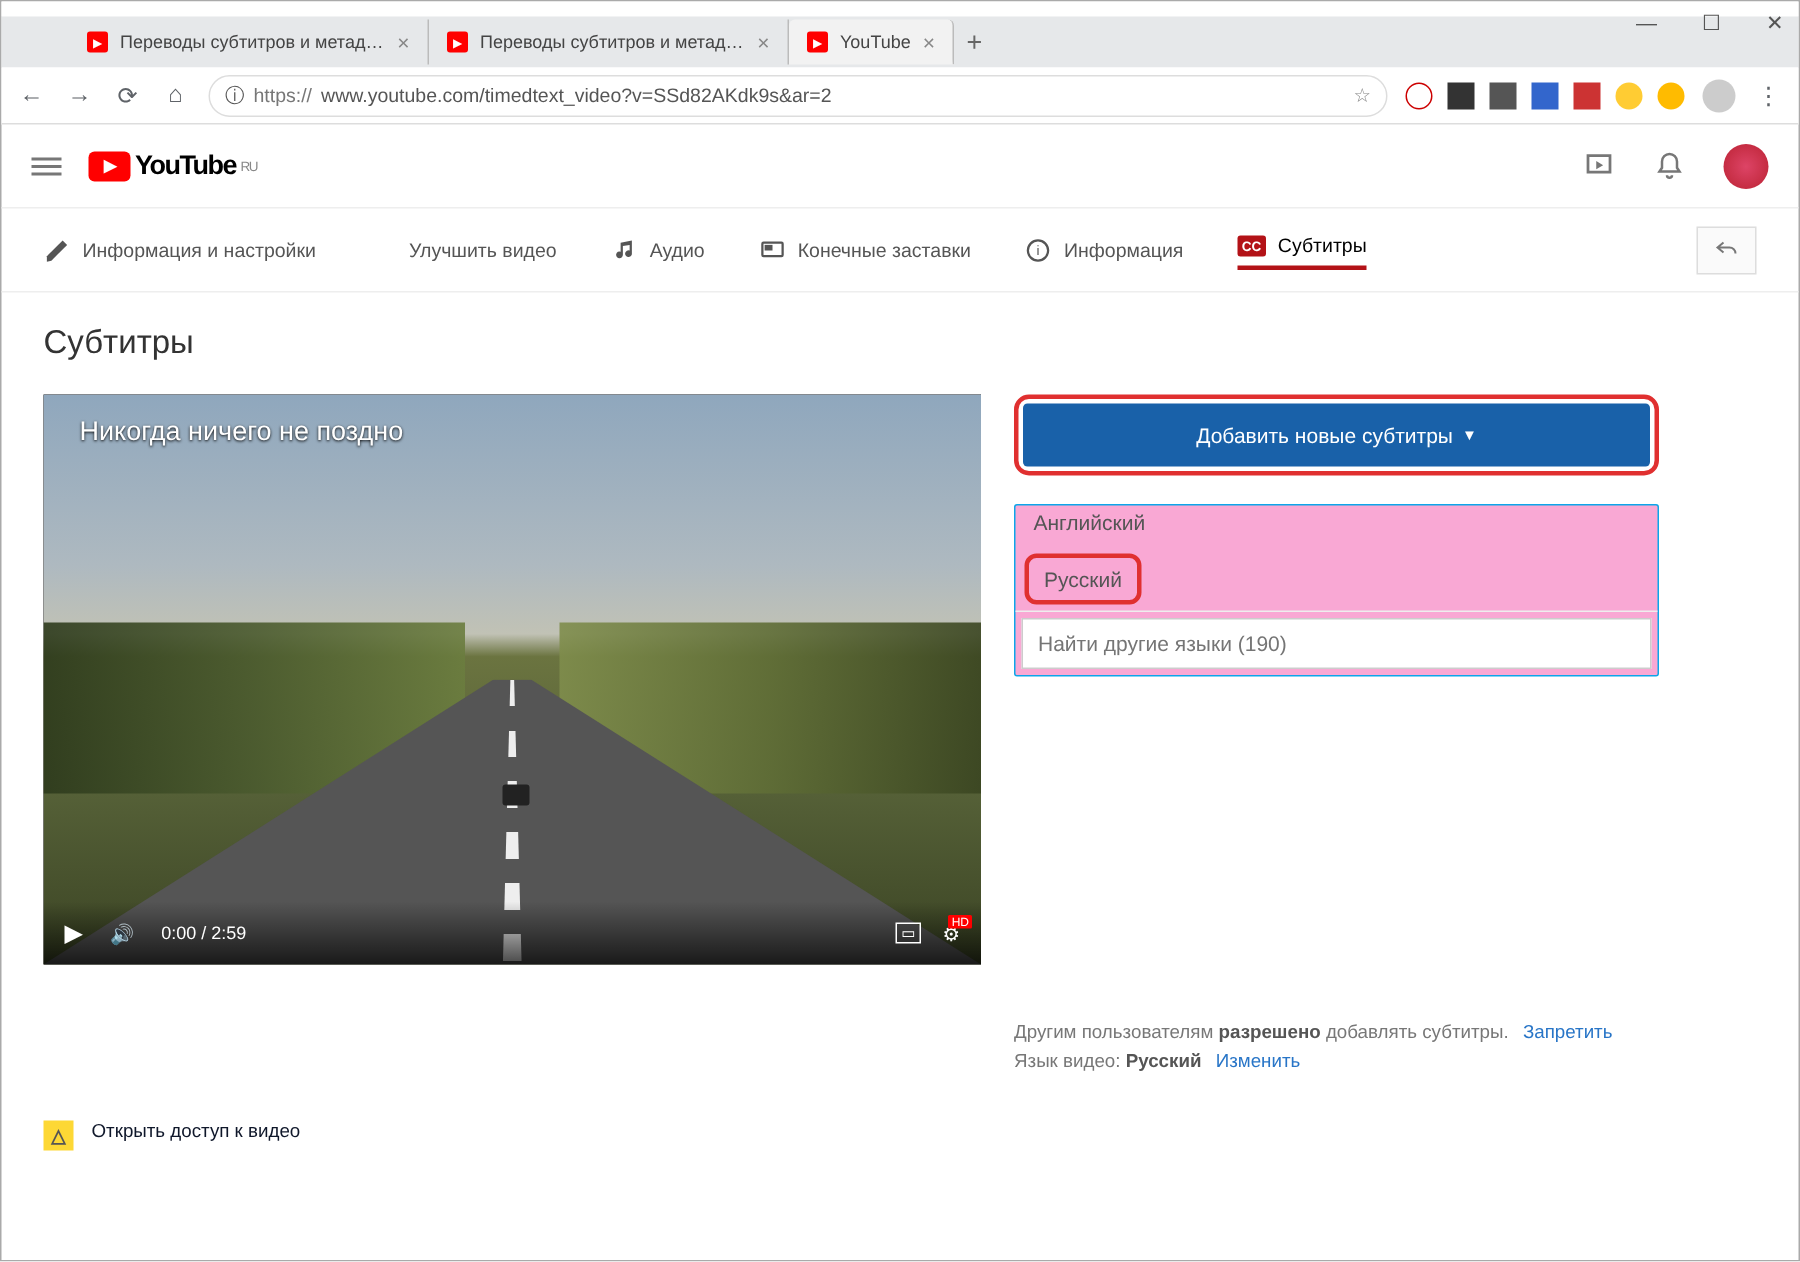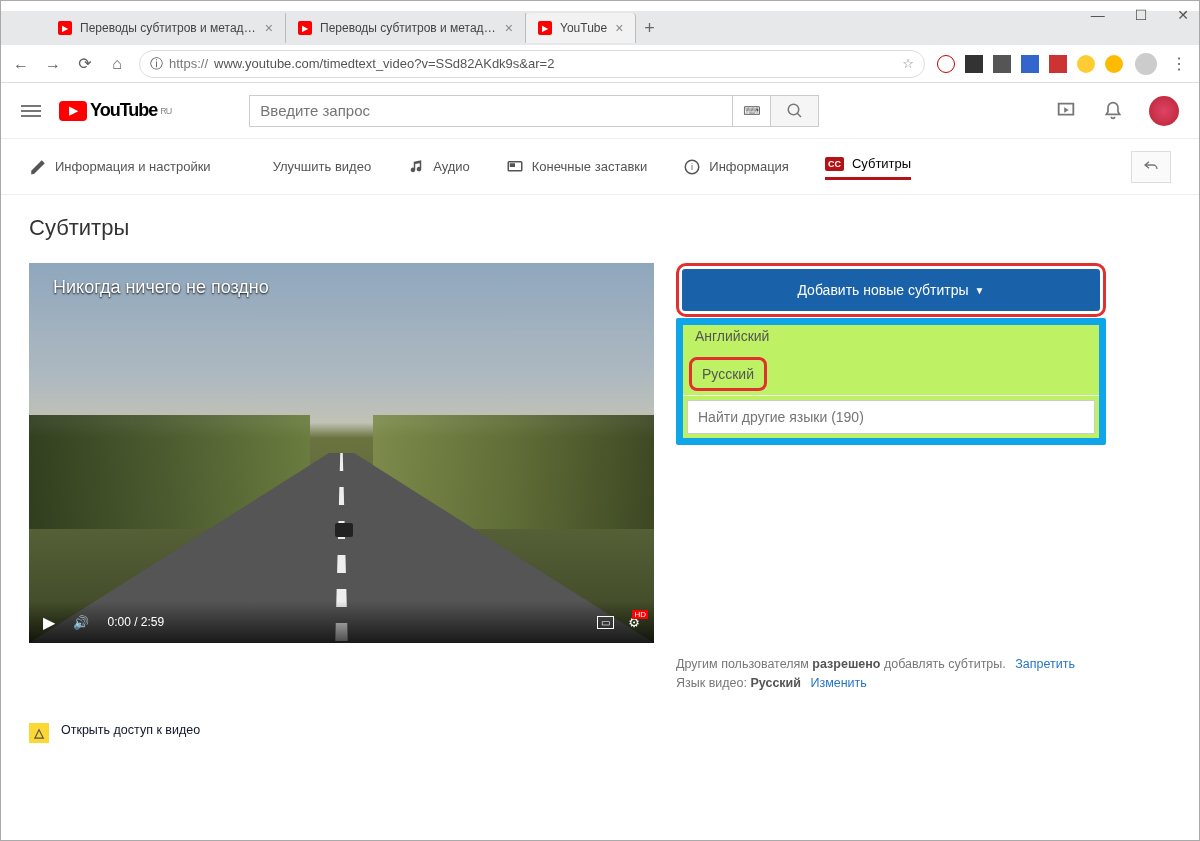--- a/index.html
+++ b/index.html
@@ -63,27 +63,27 @@
   .trees-l { position:absolute; top:40%; left:0; width:45%; height:30%; background: linear-gradient(90deg,#2d3a1c,#4a5a2e,#6b7d3f); opacity:.9; }
   .trees-r { position:absolute; top:40%; right:0; width:45%; height:30%; background: linear-gradient(270deg,#3a4521,#5f6d36,#7f8d4c); opacity:.9; }
   .vid-title { position:absolute; top:14px; left:24px; color:#fff; font-size:18px; font-weight:500; text-shadow:0 1px 2px #000; }
   .controls { position:absolute; bottom:0; left:0; right:0; height:42px; display:flex; align-items:center; gap:18px; padding:0 14px; color:#fff; font-size:13px; background: linear-gradient(transparent, rgba(0,0,0,.7)); }
   .controls .pl { font-size:16px; }
   .controls .time { font-size:12px; }
   .controls .right { margin-left:auto; display:flex; gap:14px; align-items:center; }
   .gear-hd { position:relative; }
   .gear-hd::after { content:"HD"; position:absolute; top:-5px; right:-8px; background:#f00; color:#fff; font-size:8px; padding:0 2px; border-radius:1px; }
 
-  .side { flex:1; max-width: 430px; display:flex; flex-direction:column; }
+  .side { flex:1; max-width: 430px; display:flex; flex-direction:column;gap:18px; }
 
   .hl-red { border: 3px solid #e03030; border-radius: 10px; padding: 3px; }
   .add-btn { background: #1961a9; color:#fff; height:42px; border-radius:3px; display:flex; align-items:center; justify-content:center; font-size:14px; cursor:pointer; gap:6px; }
   .add-btn .caret { font-size:10px; }
 
-  .lang-dropdown { border:7px solid #0ea5e9; border-radius:2px; margin-top: 1px; background:#bef264; }
+  .lang-dropdown { border:1px solid #0ea5e9; border-radius:2px; margin-top: 1px; background:#f9a8d4; }
   .lang-item { padding: 9px 12px; font-size:14px; color:#555; cursor:pointer; }
   .lang-item-eng { padding-top: 3px; }
   .hl-red-sm { border:3px solid #e03030; border-radius:8px; display:inline-block; padding: 6px 10px; margin: 4px 6px; cursor:pointer; font-size:14px; color:#555; }
   .lang-search { border-top:1px solid #eee; padding:4px; }
   .lang-search input { width:100%; border:1px solid #ccc; height:34px; padding:0 10px; font-size:14px; color:#777; }
 
   .footer-note { margin-top: auto; font-size:12.5px; color:#777; line-height:1.5; padding-top: 210px; }
   .footer-note b { color:#555; }
   .footer-note a { color:#2875c7; text-decoration:none; margin-left:6px; }
 
@@ -150,30 +150,20 @@
   <div class="yt-header">
     <div class="hamburger">
         <div></div>
         <div></div>
         <div></div>
       </div>
     <div class="yt-logo">
       <span class="play">▶</span>
       <span>YouTube</span>
       <sup>RU</sup>
-    </div>
-    <div class="yt-search">
-      <input type="text" placeholder="Введите запрос" style="">
-      <div class="kbd">⌨</div>
-      <div class="btn">
-        <svg width="18" height="18" viewBox="0 0 24 24" fill="none" stroke="#777" stroke-width="2">
-            <circle cx="10" cy="10" r="7"></circle>
-            <line x1="20" y1="20" x2="15" y2="15"></line>
-          </svg>
-      </div>
     </div>
     <div class="yt-right">
       <span>
         <svg width="22" height="22" viewBox="0 0 24 24" fill="#777">
             <path d="M4 4h16v12H4z" fill="none" stroke="#777" stroke-width="2"></path>
             <path d="M10 8l5 3-5 3z"></path>
           </svg>
       </span>
       <span>
         <svg width="20" height="20" viewBox="0 0 24 24" fill="none" stroke="#777" stroke-width="2">

